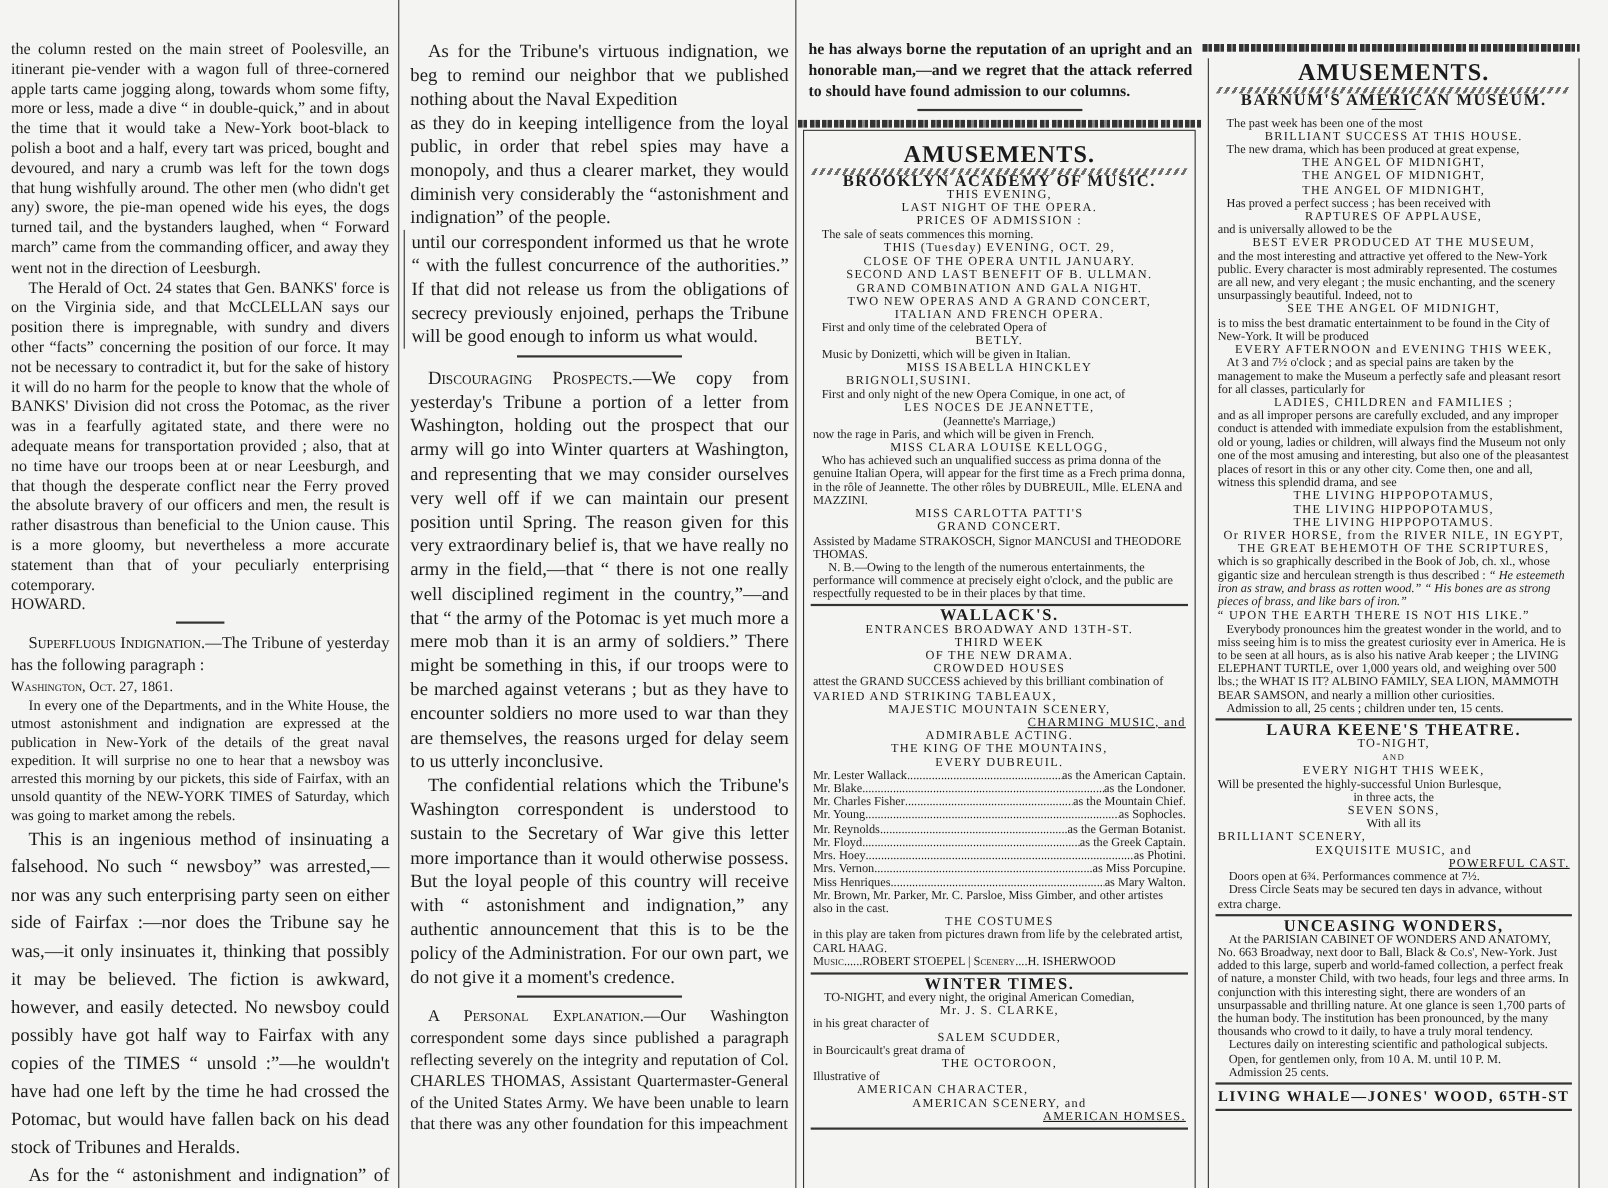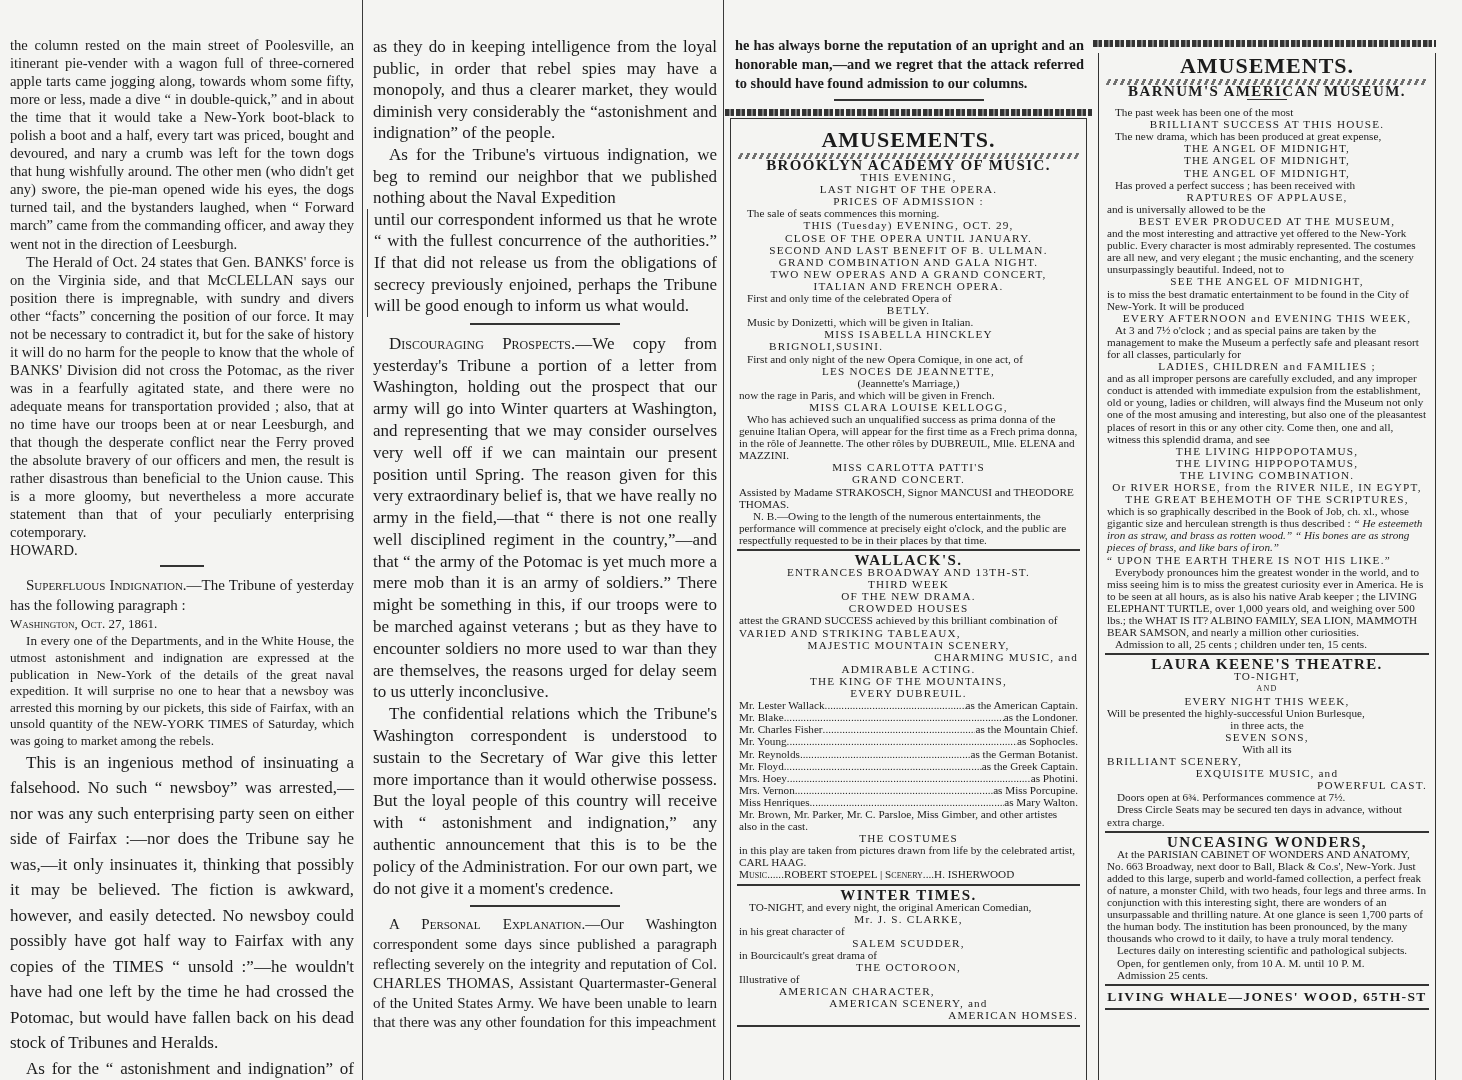--- a/index.html
+++ b/index.html
@@ -32,21 +32,21 @@
   .ad-wrap { border:1px solid #333; box-sizing:border-box; }
   .ad-h1 { text-align:center; font-weight:bold; font-size:22px; letter-spacing:1px; margin:4px 0 0; }
   .wave { height:6px; margin:0 8px;
     background:repeating-linear-gradient(90deg, #444 0 3px, transparent 3px 7px);
     transform:skewX(-30deg); opacity:.75; }
   .ad-h2 { text-align:center; font-weight:bold; font-size:15px; letter-spacing:1.4px; margin:0; }
   .ad { font-size:11.2px; line-height:12.1px; padding:0 8px; }
   .ad p { margin:0; }
   .c { text-align:center; }
   .caps { letter-spacing:1.2px; }
-  .rgt { text-align:right; }
+  .rgt { text-align:right;text-decoration:underline; }
   .adrule { height:2px; background:#333; margin:3px 6px; }
   .castrow { display:flex; }
   .castrow .nm { white-space:nowrap; }
   .castrow .dots { flex:1; overflow:hidden; white-space:nowrap; }
   .castrow .dots::after { content:"........................................................................................"; }
   .castrow .role { white-space:nowrap; }
   .small { font-size:8px; }
   .hatch { height:7px; margin:2px 0;
     background:repeating-linear-gradient(90deg,#333 0 4px,#888 4px 6px,#333 6px 9px,transparent 9px 11px); }
 </style>
@@ -62,22 +62,22 @@
     <span class="sc">Superfluous Indignation.</span><span>—The Tribune of yesterday has the following paragraph :</span>
   </p>
   <p class="body right sc" style="padding-right:14px;font-size:13px">Washington, Oct. 27, 1861.</p>
   <p class="body ind" style="font-size:13.2px;line-height:16.6px">In every one of the Departments, and in the White House, the utmost astonishment and indignation are expressed at the publication in New-York of the details of the great naval expedition. It will surprise no one to hear that a newsboy was arrested this morning by our pickets, this side of Fairfax, with an unsold quantity of the NEW-YORK TIMES of Saturday, which was going to market among the rebels.</p>
   <p class="body ind big">This is an ingenious method of insinuating a falsehood. No such “ newsboy” was arrested,—nor was any such enterprising party seen on either side of Fairfax :—nor does the Tribune say he was,—it only insinuates it, thinking that possibly it may be believed. The fiction is awkward, however, and easily detected. No newsboy could possibly have got half way to Fairfax with any copies of the TIMES “ unsold :”—he wouldn't have had one left by the time he had crossed the Potomac, but would have fallen back on his dead stock of Tribunes and Heralds.</p>
   <p class="body ind big">As for the “ astonishment and indignation” of the Departments, that is much more likely. They are very easily astonished, and almost everything that happens now-a-days makes them indignant. If they would show half as much vigor in waging war against the rebels</p>
 </div>
 <div class="vrule" style="left:362px;height:1080px"></div>
 
 <div class="col" id="c2">
+  <p class="body ind big" style="line-height:21.6px">As for the Tribune's virtuous indignation, we beg to remind our neighbor that we published nothing about the Naval Expedition</p>
   <p class="body big" style="line-height:21.6px">as they do in keeping intelligence from the loyal public, in order that rebel spies may have a monopoly, and thus a clearer market, they would diminish very considerably the “astonishment and indignation” of the people.</p>
-  <p class="body ind big" style="line-height:21.6px">As for the Tribune's virtuous indignation, we beg to remind our neighbor that we published nothing about the Naval Expedition</p>
   <div class="boxed">
     <p class="body big" style="line-height:21.6px">until our correspondent informed us that he wrote “ with the fullest concurrence of the authorities.” If that did not release us from the obligations of secrecy previously enjoined, perhaps the Tribune will be good enough to inform us what would.</p>
   </div>
   <div class="dash-long"></div>
   <p class="body ind big" style="line-height:21.8px">
     <span class="sc">Discouraging Prospects.</span><span>—We copy from yesterday's Tribune a portion of a letter from Washington, holding out the prospect that our army will go into Winter quarters at Washington, and representing that we may consider ourselves very well off if we can maintain our present position until Spring. The reason given for this very extraordinary belief is, that we have really no army in the field,—that “ there is not one really well disciplined regiment in the country,”—and that “ the army of the Potomac is yet much more a mere mob than it is an army of soldiers.” There might be something in this, if our troops were to be marched against veterans ; but as they have to encounter soldiers no more used to war than they are themselves, the reasons urged for delay seem to us utterly inconclusive.</span>
   </p>
   <p class="body ind big" style="line-height:21.8px">The confidential relations which the Tribune's Washington correspondent is understood to sustain to the Secretary of War give this letter more importance than it would otherwise possess. But the loyal people of this country will receive with “ astonishment and indignation,” any authentic announcement that this is to be the policy of the Administration. For our own part, we do not give it a moment's credence.</p>
   <div class="dash-long"></div>
   <p class="body ind" style="font-size:15px;line-height:19.6px">
@@ -228,21 +228,21 @@
       <p class="c caps">BEST EVER PRODUCED AT THE MUSEUM,</p>
       <p>and the most interesting and attractive yet offered to the New-York public. Every character is most admirably represented. The costumes are all new, and very elegant ; the music enchanting, and the scenery unsurpassingly beautiful. Indeed, not to</p>
       <p class="c caps">SEE THE ANGEL OF MIDNIGHT,</p>
       <p>is to miss the best dramatic entertainment to be found in the City of New-York. It will be produced</p>
       <p class="c caps">EVERY AFTERNOON and EVENING THIS WEEK,</p>
       <p style="text-indent:8px">At 3 and 7½ o'clock ; and as special pains are taken by the management to make the Museum a perfectly safe and pleasant resort for all classes, particularly for</p>
       <p class="c caps">LADIES, CHILDREN and FAMILIES ;</p>
       <p>and as all improper persons are carefully excluded, and any improper conduct is attended with immediate expulsion from the establishment, old or young, ladies or children, will always find the Museum not only one of the most amusing and interesting, but also one of the pleasantest places of resort in this or any other city. Come then, one and all, witness this splendid drama, and see</p>
       <p class="c caps">THE LIVING HIPPOPOTAMUS,</p>
       <p class="c caps">THE LIVING HIPPOPOTAMUS,</p>
-      <p class="c caps">THE LIVING COMBINATION.</p>
+      <p class="c caps">THE LIVING HIPPOPOTAMUS.</p>
       <p class="c caps">Or RIVER HORSE, from the RIVER NILE, IN EGYPT,</p>
       <p class="c caps">THE GREAT BEHEMOTH OF THE SCRIPTURES,</p>
       <p><span>which is so graphically described in the Book of Job, ch. xl., whose gigantic size and herculean strength is thus described :</span> <span class="it">“ He esteemeth iron as straw, and brass as rotten wood.” “ His bones are as strong pieces of brass, and like bars of iron.”</span></p>
       <p class="caps">“ UPON THE EARTH THERE IS NOT HIS LIKE.”</p>
       <p style="text-indent:8px">Everybody pronounces him the greatest wonder in the world, and to miss seeing him is to miss the greatest curiosity ever in America. He is to be seen at all hours, as is also his native Arab keeper ; the LIVING ELEPHANT TURTLE, over 1,000 years old, and weighing over 500 lbs.; the WHAT IS IT? ALBINO FAMILY, SEA LION, MAMMOTH BEAR SAMSON, and nearly a million other curiosities.</p>
       <p style="text-indent:8px">Admission to all, 25 cents ; children under ten, 15 cents.</p>
     </div>
     <div class="adrule"></div>
     <div class="ad">
       <p class="ad-h2">LAURA KEENE'S THEATRE.</p>

